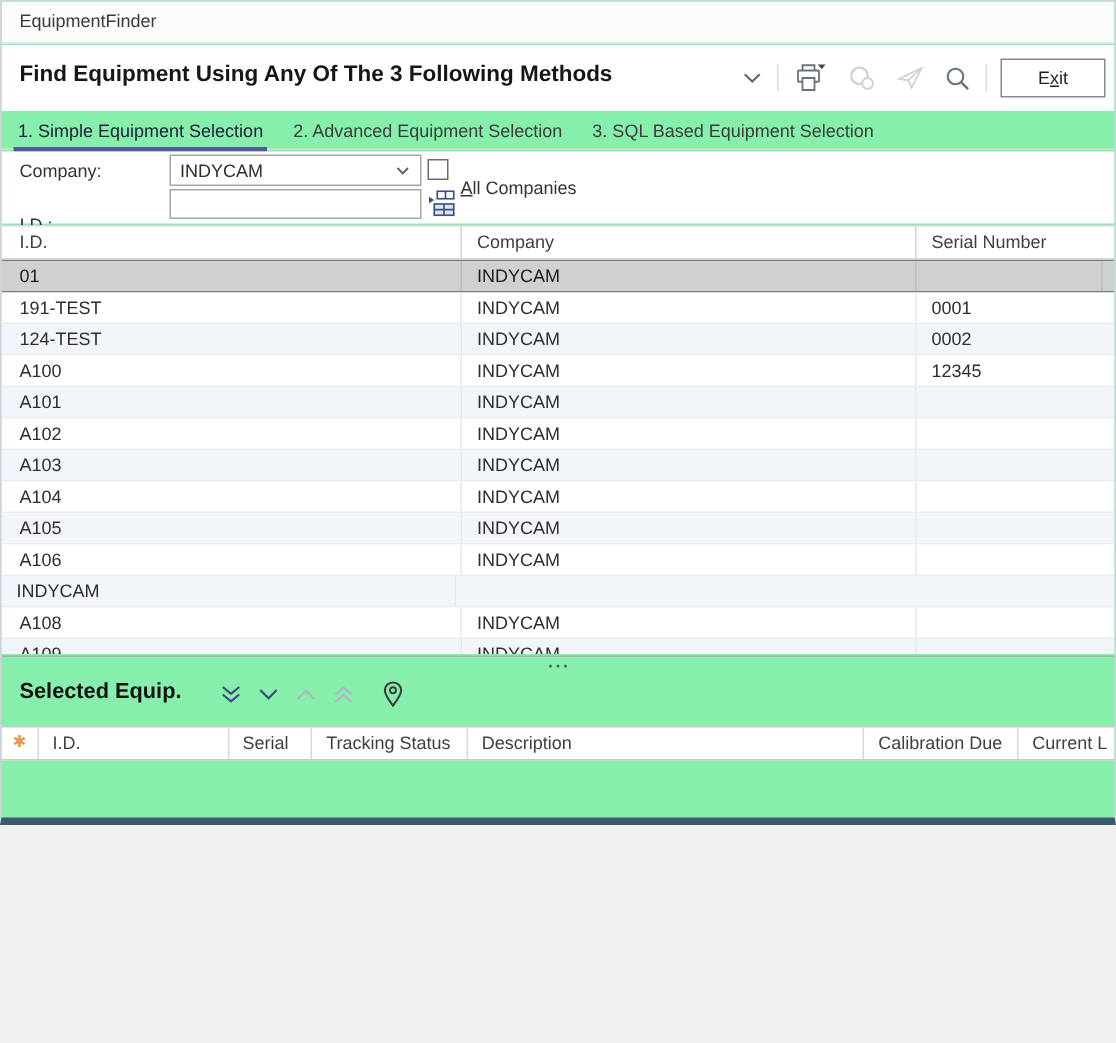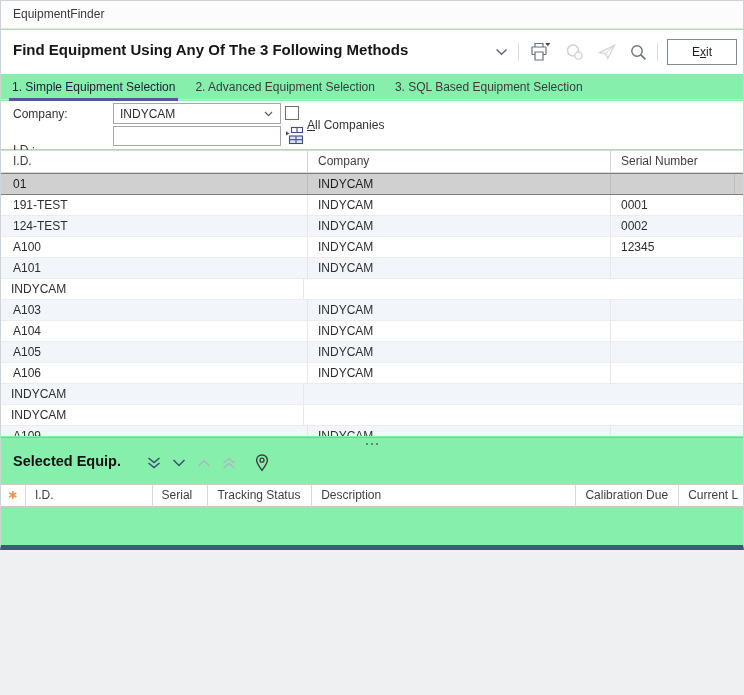--- a/index.html
+++ b/index.html
@@ -208,20 +208,21 @@
         <div class="c1">A100</div>
         <div class="c2">INDYCAM</div>
         <div class="c3">12345</div>
       </div>
       <div class="row tint">
         <div class="c1">A101</div>
         <div class="c2">INDYCAM</div>
         <div class="c3"></div>
       </div>
       <div class="row">
+        <div class="c1">A102</div>
         <div class="c2">INDYCAM</div>
         <div class="c3"></div>
       </div>
       <div class="row tint">
         <div class="c1">A103</div>
         <div class="c2">INDYCAM</div>
         <div class="c3"></div>
       </div>
       <div class="row">
         <div class="c1">A104</div>
@@ -236,20 +237,21 @@
       <div class="row">
         <div class="c1">A106</div>
         <div class="c2">INDYCAM</div>
         <div class="c3"></div>
       </div>
       <div class="row tint">
         <div class="c2">INDYCAM</div>
         <div class="c3"></div>
       </div>
       <div class="row">
+        <div class="c1">A108</div>
         <div class="c2">INDYCAM</div>
         <div class="c3"></div>
       </div>
       <div class="row tint">
         <div class="c1">A109</div>
         <div class="c2">INDYCAM</div>
         <div class="c3"></div>
       </div>
     </div>
   </div>

